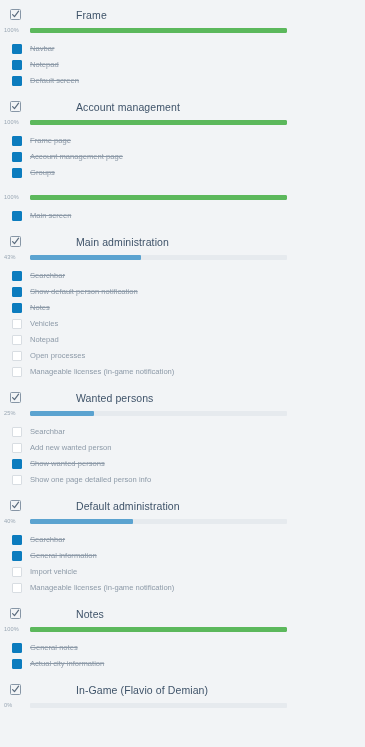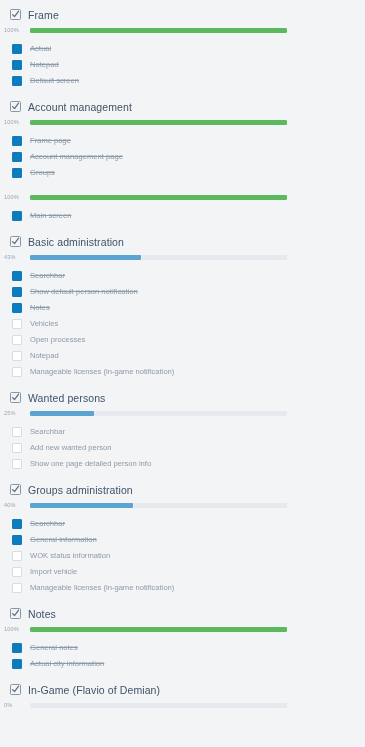--- a/index.html
+++ b/index.html
@@ -35,20 +35,21 @@
     flex: 0 0 11px;
     position: relative;
   }
   .head-check svg { display: block; }
   .section-title {
     font-size: 10.5px;
     line-height: 12px;
     color: #3f5369;
     letter-spacing: 0.1px;
     white-space: nowrap;
+    margin-left: 48px;
   }
   .progress-row {
     display: flex;
     align-items: center;
     gap: 4px;
     padding: 2px 0 3px 2px;
     height: 11px;
   }
   .pct {
     font-size: 5.6px;
@@ -124,21 +125,21 @@
       </div>
       <div class="progress-row">
         <span class="pct">100%</span>
         <div class="track">
           <div class="fill" style="width: 100%; background: rgb(92, 184, 92);"></div>
         </div>
       </div>
       <div class="items">
         <div class="item done">
           <span class="box checked"></span>
-          <span class="item-label">Actual</span>
+          <span class="item-label">Navbar</span>
         </div>
         <div class="item done">
           <span class="box checked"></span>
           <span class="item-label">Notepad</span>
         </div>
         <div class="item done">
           <span class="box checked"></span>
           <span class="item-label">Default screen</span>
         </div>
       </div>
@@ -189,21 +190,21 @@
       </div>
     </div>
     <div class="section">
       <div class="section-head">
         <span class="head-check">
           <svg width="11" height="11" viewBox="0 0 11 11">
             <rect x="0.5" y="0.5" width="10" height="10" rx="1" fill="none" stroke="#8796a6" stroke-width="1"></rect>
             <path d="M2.6 5.6 L4.5 7.6 L8.6 2.2" fill="none" stroke="#5a6b7d" stroke-width="1.2" stroke-linecap="round" stroke-linejoin="round"></path>
           </svg>
         </span>
-        <span class="section-title">Basic administration</span>
+        <span class="section-title">Main administration</span>
       </div>
       <div class="progress-row">
         <span class="pct">43%</span>
         <div class="track">
           <div class="fill" style="width: 43%; background: rgb(91, 163, 208);"></div>
         </div>
       </div>
       <div class="items">
         <div class="item done">
           <span class="box checked"></span>
@@ -216,28 +217,28 @@
         <div class="item done">
           <span class="box checked"></span>
           <span class="item-label">Notes</span>
         </div>
         <div class="item">
           <span class="box unchecked"></span>
           <span class="item-label">Vehicles</span>
         </div>
         <div class="item">
           <span class="box unchecked"></span>
+          <span class="item-label">Notepad</span>
+        </div>
+        <div class="item">
+          <span class="box unchecked"></span>
           <span class="item-label">Open processes</span>
         </div>
         <div class="item">
           <span class="box unchecked"></span>
-          <span class="item-label">Notepad</span>
-        </div>
-        <div class="item">
-          <span class="box unchecked"></span>
           <span class="item-label">Manageable licenses (in-game notification)</span>
         </div>
       </div>
     </div>
     <div class="section">
       <div class="section-head">
         <span class="head-check">
           <svg width="11" height="11" viewBox="0 0 11 11">
             <rect x="0.5" y="0.5" width="10" height="10" rx="1" fill="none" stroke="#8796a6" stroke-width="1"></rect>
             <path d="M2.6 5.6 L4.5 7.6 L8.6 2.2" fill="none" stroke="#5a6b7d" stroke-width="1.2" stroke-linecap="round" stroke-linejoin="round"></path>
@@ -253,54 +254,54 @@
       </div>
       <div class="items">
         <div class="item">
           <span class="box unchecked"></span>
           <span class="item-label">Searchbar</span>
         </div>
         <div class="item">
           <span class="box unchecked"></span>
           <span class="item-label">Add new wanted person</span>
         </div>
+        <div class="item done">
+          <span class="box checked"></span>
+          <span class="item-label">Show wanted persons</span>
+        </div>
         <div class="item">
           <span class="box unchecked"></span>
           <span class="item-label">Show one page detailed person info</span>
         </div>
       </div>
     </div>
     <div class="section">
       <div class="section-head">
         <span class="head-check">
           <svg width="11" height="11" viewBox="0 0 11 11">
             <rect x="0.5" y="0.5" width="10" height="10" rx="1" fill="none" stroke="#8796a6" stroke-width="1"></rect>
             <path d="M2.6 5.6 L4.5 7.6 L8.6 2.2" fill="none" stroke="#5a6b7d" stroke-width="1.2" stroke-linecap="round" stroke-linejoin="round"></path>
           </svg>
         </span>
-        <span class="section-title">Groups administration</span>
+        <span class="section-title">Default administration</span>
       </div>
       <div class="progress-row">
         <span class="pct">40%</span>
         <div class="track">
           <div class="fill" style="width: 40%; background: rgb(91, 163, 208);"></div>
         </div>
       </div>
       <div class="items">
         <div class="item done">
           <span class="box checked"></span>
           <span class="item-label">Searchbar</span>
         </div>
         <div class="item done">
           <span class="box checked"></span>
           <span class="item-label">General information</span>
-        </div>
-        <div class="item">
-          <span class="box unchecked"></span>
-          <span class="item-label">WOK status information</span>
         </div>
         <div class="item">
           <span class="box unchecked"></span>
           <span class="item-label">Import vehicle</span>
         </div>
         <div class="item">
           <span class="box unchecked"></span>
           <span class="item-label">Manageable licenses (in-game notification)</span>
         </div>
       </div>

